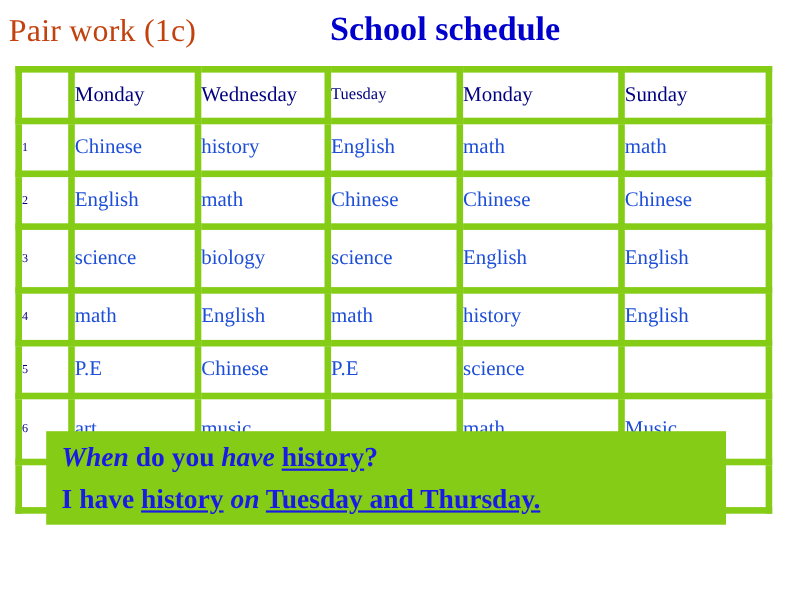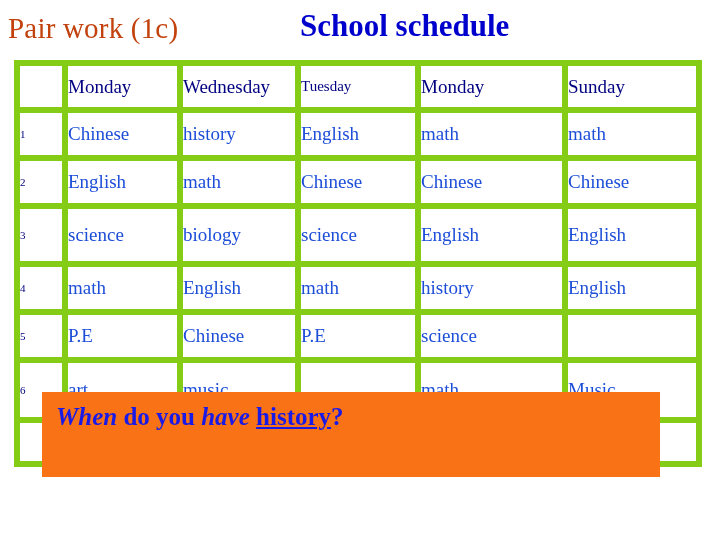--- a/index.html
+++ b/index.html
@@ -105,21 +105,21 @@
   .r6 td { height: 54px; }
   .r7 td { height: 38px; }
 
   
   #dialogue-box {
     position: absolute;
     left: 42px;
     top: 392px;
     width: 618px;
     height: 85px;
-    background: #f97316;
+    background: #84cc16;
     box-sizing: border-box;
     padding: 6px 0 0 14px;
   }
   .dlg-line {
     color: #1a1aE6;
     font-size: 25px;
     font-weight: bold;
     line-height: 38px;
     white-space: nowrap;
   }
@@ -213,13 +213,16 @@
       <td></td>
       <td></td>
     </tr>
   </tbody>
 </table>
 
 <div id="dialogue-box">
   <div class="dlg-line">
     <span class="it">When</span><span> do you </span><span class="it">have</span><span> </span><span class="ul">history</span><span>?</span>
   </div>
+  <div class="dlg-line">
+    <span>I have </span><span class="ul">history</span><span> </span><span class="it">on</span><span> </span><span class="ul">Tuesday and Thursday.</span>
+  </div>
 </div>
 
 </body></html>

